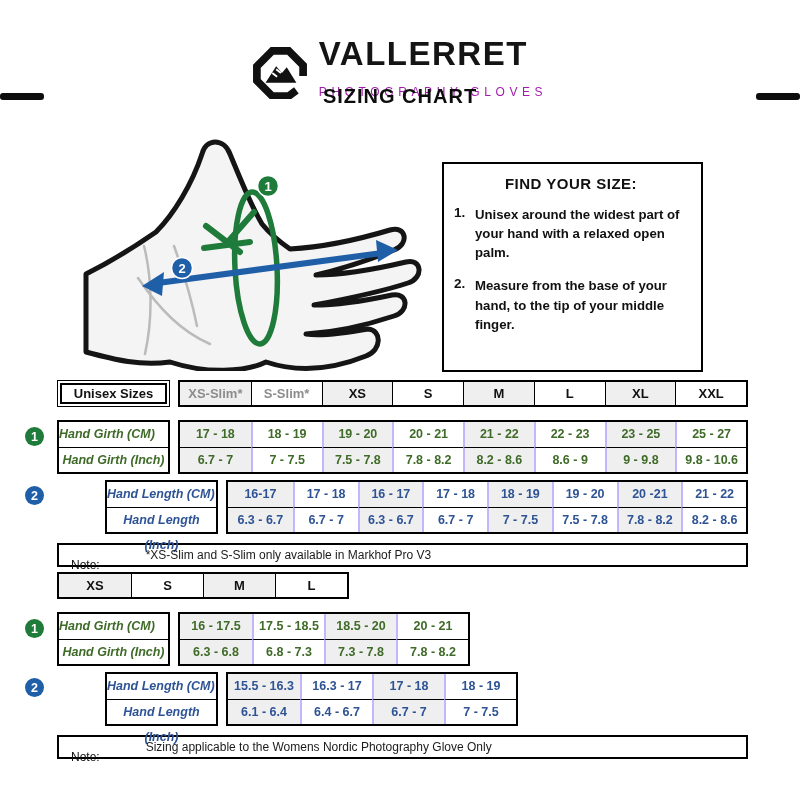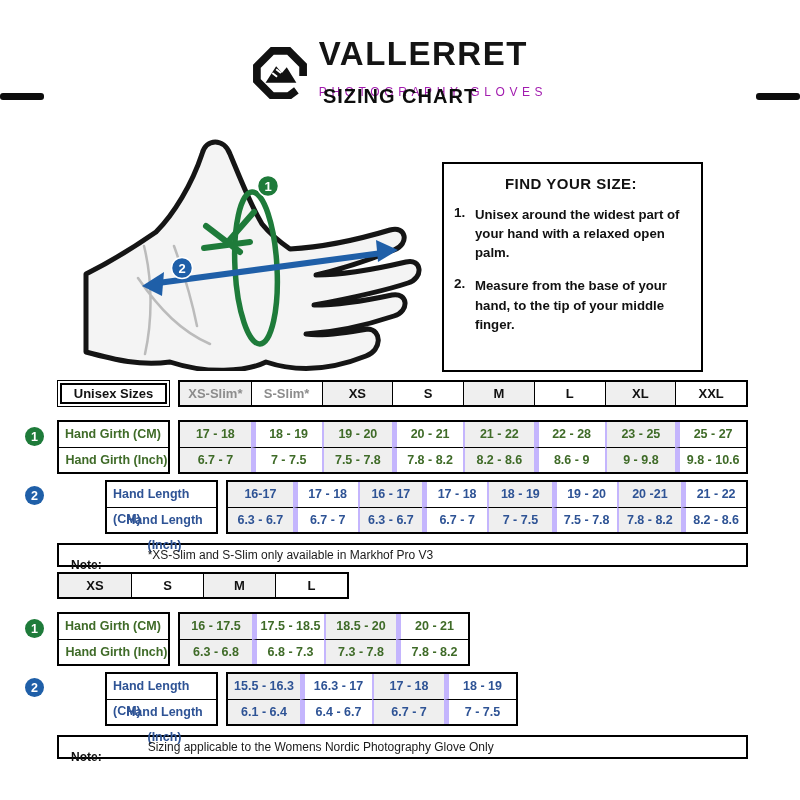--- a/index.html
+++ b/index.html
@@ -34,34 +34,34 @@
   .mb3{margin-bottom:13px;} .mb6{margin-bottom:6px;} .mb9{margin-bottom:9px;margin-left:48px;}
   .tbox{width:113px; height:27px; border:1.5px solid #000; padding:2px; flex:none;}
   .tbox-in{height:100%; border:2px solid #000; display:flex; align-items:center; justify-content:center; font-size:13px; font-weight:700;}
   .hgrid{border:2.5px solid #000; display:grid; height:27px;}
   .hgrid.u{width:570px; grid-template-columns:repeat(8,1fr);}
   .hgrid.f{width:292px; grid-template-columns:repeat(4,1fr);}
   .hc{display:flex; align-items:center; justify-content:center; font-size:13px; font-weight:700; border-left:1px solid #000;}
   .hgrid .hc:first-child{border-left:none;}
   .hc.mut{color:var(--muted); font-weight:600;}
   .lbox{width:113px; border:2.5px solid #000; flex:none;}
-  .lrow{height:25px; line-height:25px; padding-left:6px; font-size:12.5px; font-weight:700;}
+  .lrow{height:25px; line-height:25px; font-size:12.5px; font-weight:700;font-style:italic;}
   .lrow + .lrow{border-top:1px solid #000;text-align:center;}
   .lbox.green .lrow{color:var(--girth-green);} .lbox.blue .lrow{color:var(--length-blue);}
   .vgrid{border:2.5px solid #000; display:grid;}
   .vgrid.u{width:570px; grid-template-columns:repeat(8,1fr);}
   .vgrid.f{width:292px; grid-template-columns:repeat(4,1fr);}
-  .vc{height:25px; line-height:25px; text-align:center; font-size:12.5px; font-weight:600; border-left:5px solid #c4b5fd;}
+  .vc{height:25px; line-height:25px; text-align:center; font-size:12.5px; font-weight:600; border-left:2px solid #c4b5fd;}
   .vgrid.u .vc:nth-child(8n+1), .vgrid.f .vc:nth-child(4n+1){border-left:none;}
   .vc.r2{border-top:1px solid #000;}
   .vc.ps{border-left-width:2.5px;}
   .sh{background:var(--shade);}
   .vgrid.green .vc{color:var(--girth-green);} .vgrid.blue .vc{color:var(--length-blue);}
   .note-box{border:2.5px solid #000; height:24px; width:691px; display:flex; align-items:center; font-size:12px;}
-  .note-label{font-weight:700; margin-left:12px;margin-top:20px;}
+  .note-label{font-weight:400; margin-left:12px;margin-top:20px;}
   .note-text{margin-left:46px; font-weight:500; color:#1a1a1a;}
 
   
   .badge{position:absolute; left:25px; width:19px; height:19px; border-radius:50%; color:#fff; font-weight:700; font-size:12.5px; display:flex; align-items:center; justify-content:center;}
   .badge.g{background:var(--illus-green);} .badge.b{background:var(--illus-blue);}
 
   .hand-svg{position:absolute; left:78px; top:126px;}
 </style>
 </head>
 <body>
@@ -155,21 +155,21 @@
       <div class="lbox green">
         <div class="lrow">Hand Girth (CM)</div>
         <div class="lrow">Hand Girth (Inch)</div>
       </div>
       <div class="vgrid u green">
         <span class="vc sh">17 - 18</span>
         <span class="vc">18 - 19</span>
         <span class="vc sh ps">19 - 20</span>
         <span class="vc">20 - 21</span>
         <span class="vc sh ps">21 - 22</span>
-        <span class="vc">22 - 28</span>
+        <span class="vc">22 - 23</span>
         <span class="vc sh ps">23 - 25</span>
         <span class="vc">25 - 27</span>
         <span class="vc r2 sh">6.7 - 7</span>
         <span class="vc r2">7 - 7.5</span>
         <span class="vc r2 sh ps">7.5 - 7.8</span>
         <span class="vc r2">7.8 - 8.2</span>
         <span class="vc r2 sh ps">8.2 - 8.6</span>
         <span class="vc r2">8.6 - 9</span>
         <span class="vc r2 sh ps">9 - 9.8</span>
         <span class="vc r2">9.8 - 10.6</span>

